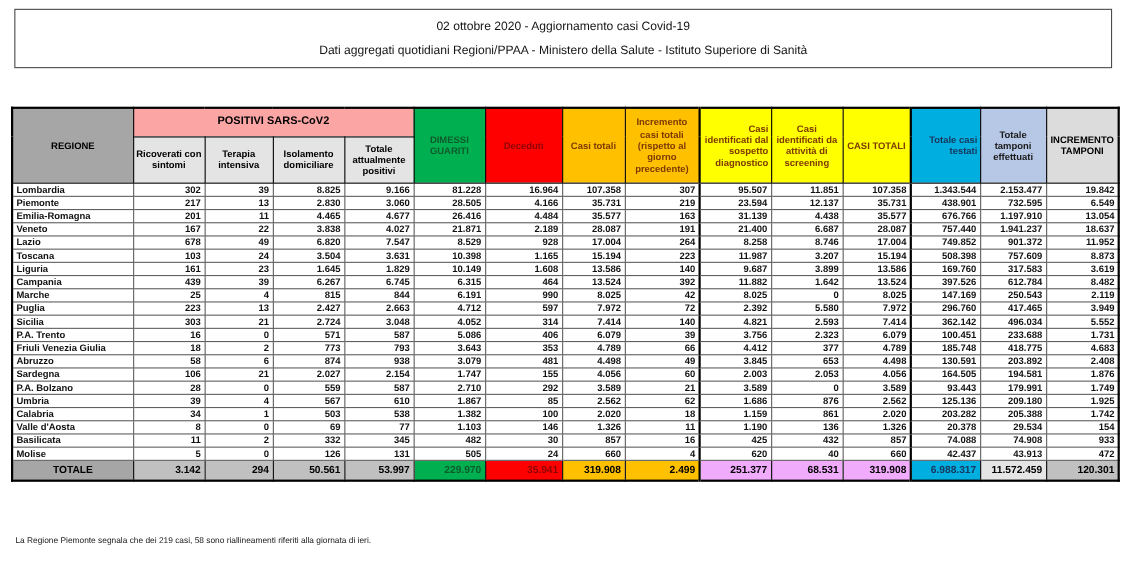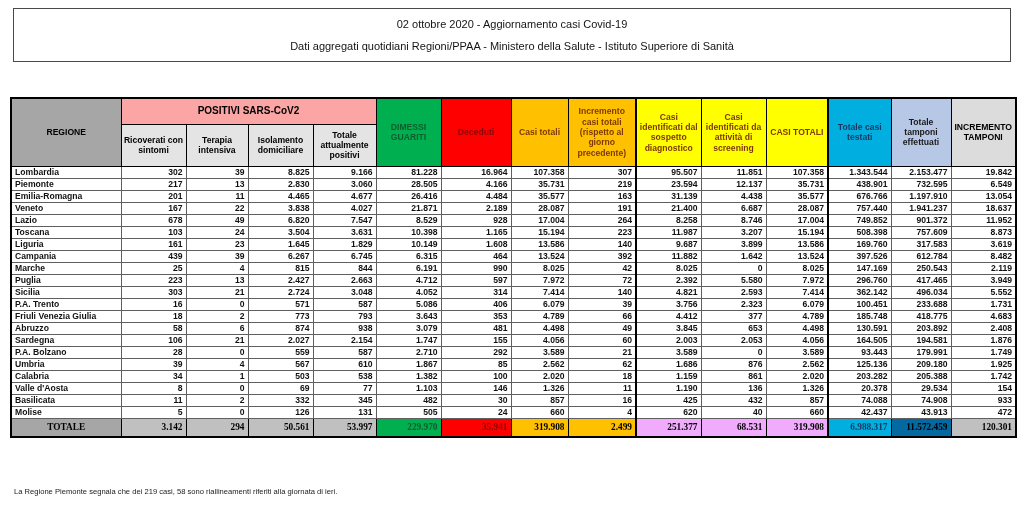--- a/index.html
+++ b/index.html
@@ -23,21 +23,21 @@
   }
   th{
     border:1px solid #000;font-weight:bold;padding:1px 2px;
     line-height:1.2;text-align:center;vertical-align:middle;font-size:8.6px;
   }
   td{
     border:1px solid #5f5f5f;padding:0 3px;height:11px;line-height:11px;
     text-align:right;font-weight:bold;white-space:nowrap;overflow:hidden;font-size:8.6px;
   }
   td.region{text-align:left;}
-  tr.total-row td{height:17px;line-height:17px;font-size:9.3px;border-color:#000;font-family:Liberation Serif, serif;}
+  tr.total-row td{height:17px;line-height:17px;font-size:9.3px;border-color:#000;}
   tr.total-row td.region{text-align:center;}
 
   
   .h-regione{background:#a6a6a6;color:#000;}
   .h-group{background:#fca5a5;color:#000;font-size:10px;}
   .h-sub{background:#e4e4e4;color:#000;}
   .h-green{background:#00B050;color:#0e5b2c;}
   .h-red{background:#FF0000;color:#8e0304;}
   .h-orange{background:#FFC000;color:#7e3a00;}
   .h-yellow{background:#FFFF00;color:#7e3a00;}
@@ -46,24 +46,24 @@
   .h-gray{background:#dcdcdc;color:#000;text-align:center;}
 
   
   .c-graylabel{background:#a6a6a6;color:#000;}
   .c-gray{background:#c0c0c0;color:#000;padding-left:28px;}
   .c-green{background:#00B050;color:#0e5b2c;}
   .c-red{background:#FF0000;color:#8e0304;}
   .c-orange{background:#FFC000;color:#000;}
   .c-yellow{background:#f0abfc;color:#000;}
   .c-blue{background:#00AEE0;color:#17375d;}
-  .c-lblue{background:#0369a1;color:#000;}
-
-  
-  .thick-l{border-left:2px solid #000 !important;}
+  .c-lblue{background:#e5e5e5;color:#000;}
+
+  
+  .thick-l{border-left:2px solid #000 !important;text-align:right;}
 
   
   .notes{position:absolute;left:14px;top:474px;width:900px;}
   .notes .head{font-size:9px;font-weight:bold;color:#00089a;}
   .notes .lines{margin-top:13px;font-size:7.6px;line-height:1.3;color:#1a1a1a;}
   .notes .lines div{margin:0;}
 </style>
 </head>
 <body>
 

